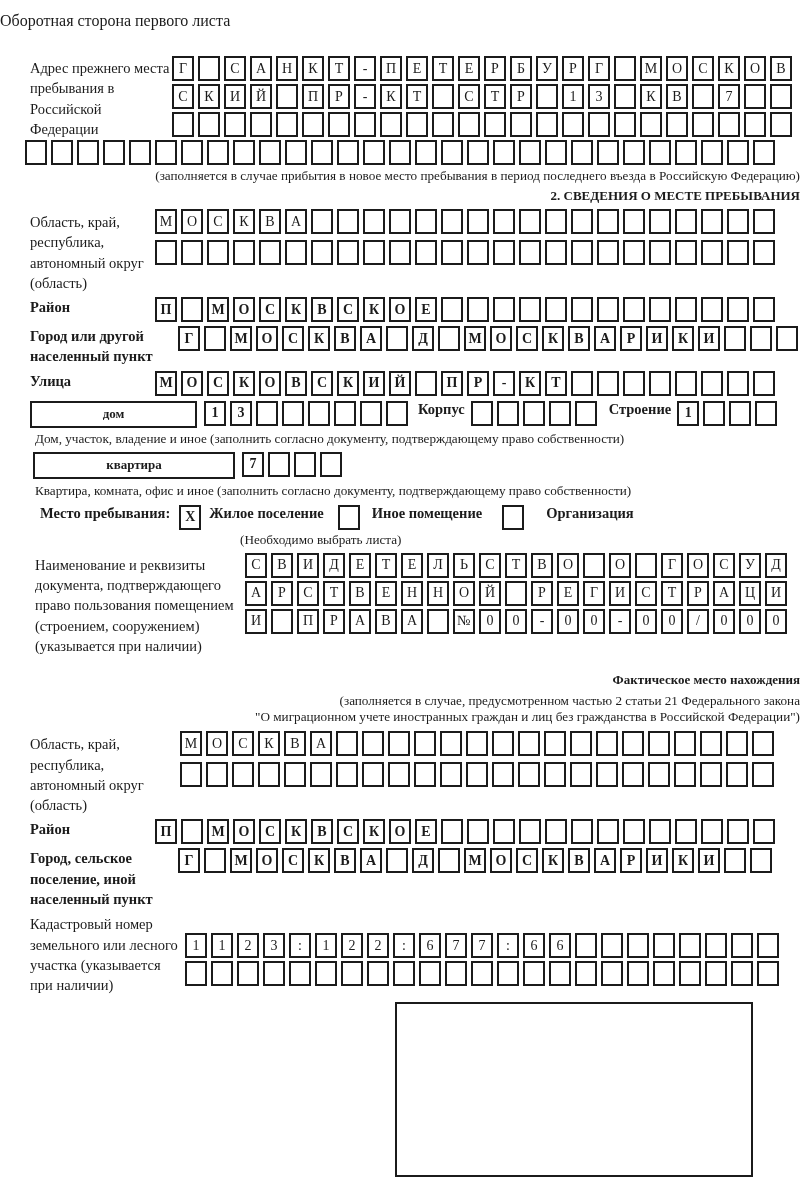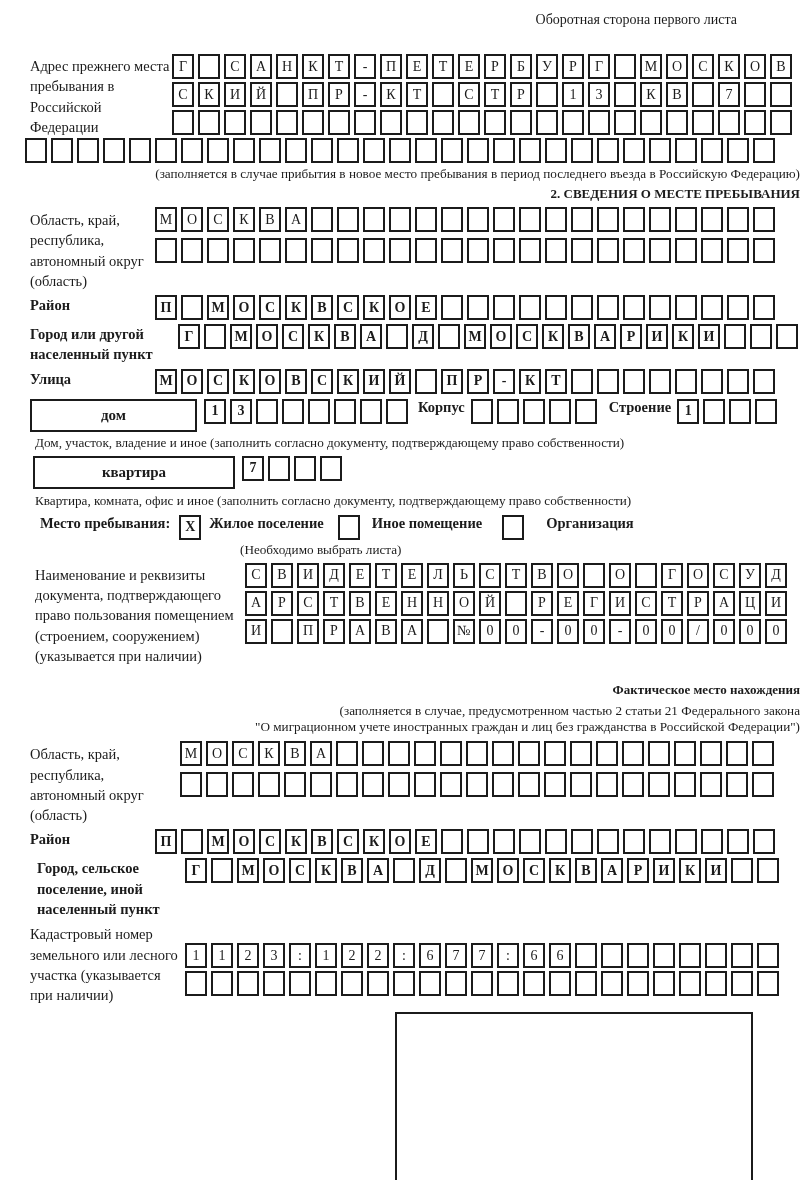--- a/index.html
+++ b/index.html
@@ -2,38 +2,38 @@
 <html><head>
 <meta charset="utf-8">
 <style>
   html,body{margin:0;padding:0;background:#fff;}
   .page{
     width:800px;height:1180px;box-sizing:border-box;position:relative;
     background:var(--paper,#fff);color:var(--ink,#1b1b1b);
     font-family:"Liberation Serif","DejaVu Serif",serif;
     padding-top:12px;overflow:hidden;
   }
-  .header-note{font-size:14px;text-align:right;padding-right:63px;}
+  .header-note{font-size:16px;text-align:left;padding-right:63px;}
   .lbl{font-size:14.5px;line-height:1.4;}
   .cap{font-size:13.2px;}
   .center{text-align:right;}
   .bold{font-weight:bold;}
   .cellrow{display:flex;gap:4px;margin-bottom:3px;}
   .cell{
     flex:0 0 auto;width:22px;height:25px;box-sizing:border-box;
     border:2px solid var(--ink,#1b1b1b);background:var(--paper,#fff);
     display:flex;align-items:center;justify-content:center;
     font-size:14px;line-height:1;
   }
   .flexrow{display:flex;}
   .v-center{align-items:flex-start;font-weight:bold;}
   .v-top{align-items:flex-start;}
   .widebox{
-    box-sizing:border-box;border:2px solid var(--ink,#1b1b1b);height:33px;
-    display:flex;align-items:center;justify-content:center;font-size:15px;flex:0 0 auto;
+    box-sizing:border-box;border:2px solid var(--ink,#1b1b1b);height:27px;
+    display:flex;align-items:center;justify-content:center;font-size:13px;flex:0 0 auto;
   }
   .sec-title{font-size:13px;margin:4px 0 5px 0;}
   .stamp-box{
     box-sizing:border-box;width:358px;height:175px;border:2px solid var(--ink,#1b1b1b);
     margin-left:395px;margin-top:6px;
   }
   .opt-label{font-size:14.5px;}
   .inline-lbl{font-size:14.5px;flex:0 0 auto;}
 </style>
 </head>
@@ -520,21 +520,21 @@
         <span class="cell"></span>
         <span class="cell"></span>
         <span class="cell"></span>
         <span class="cell"></span>
         <span class="cell"></span>
         <span class="cell"></span>
       </div>
   </div>
 
   <div class="flexrow v-center" style="margin-left:30px;margin-top:4px;">
-    <div class="lbl" style="flex:0 0 148px;margin-left:7px;">Город, сельское поселение, иной населенный пункт</div>
+    <div class="lbl" style="flex:0 0 148px;">Город, сельское поселение, иной населенный пункт</div>
     <div class="cellrow" style="margin-bottom:0;">
         <span class="cell">Г</span>
         <span class="cell"></span>
         <span class="cell">М</span>
         <span class="cell">О</span>
         <span class="cell">С</span>
         <span class="cell">К</span>
         <span class="cell">В</span>
         <span class="cell">А</span>
         <span class="cell"></span>

